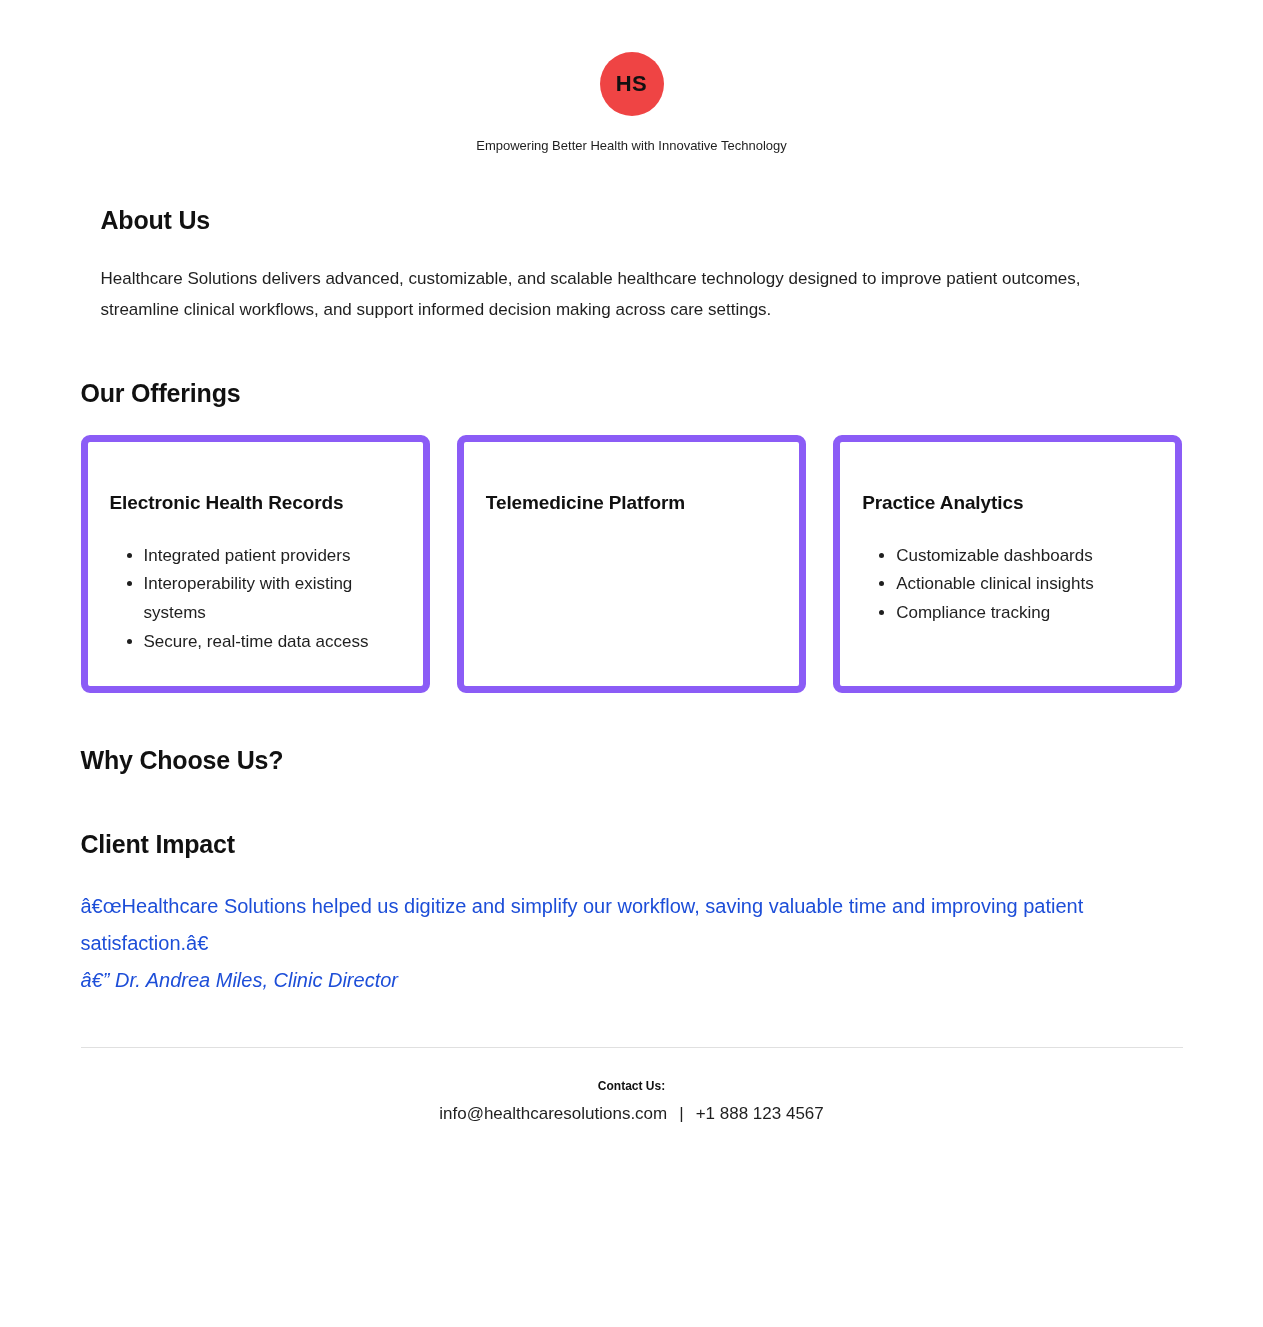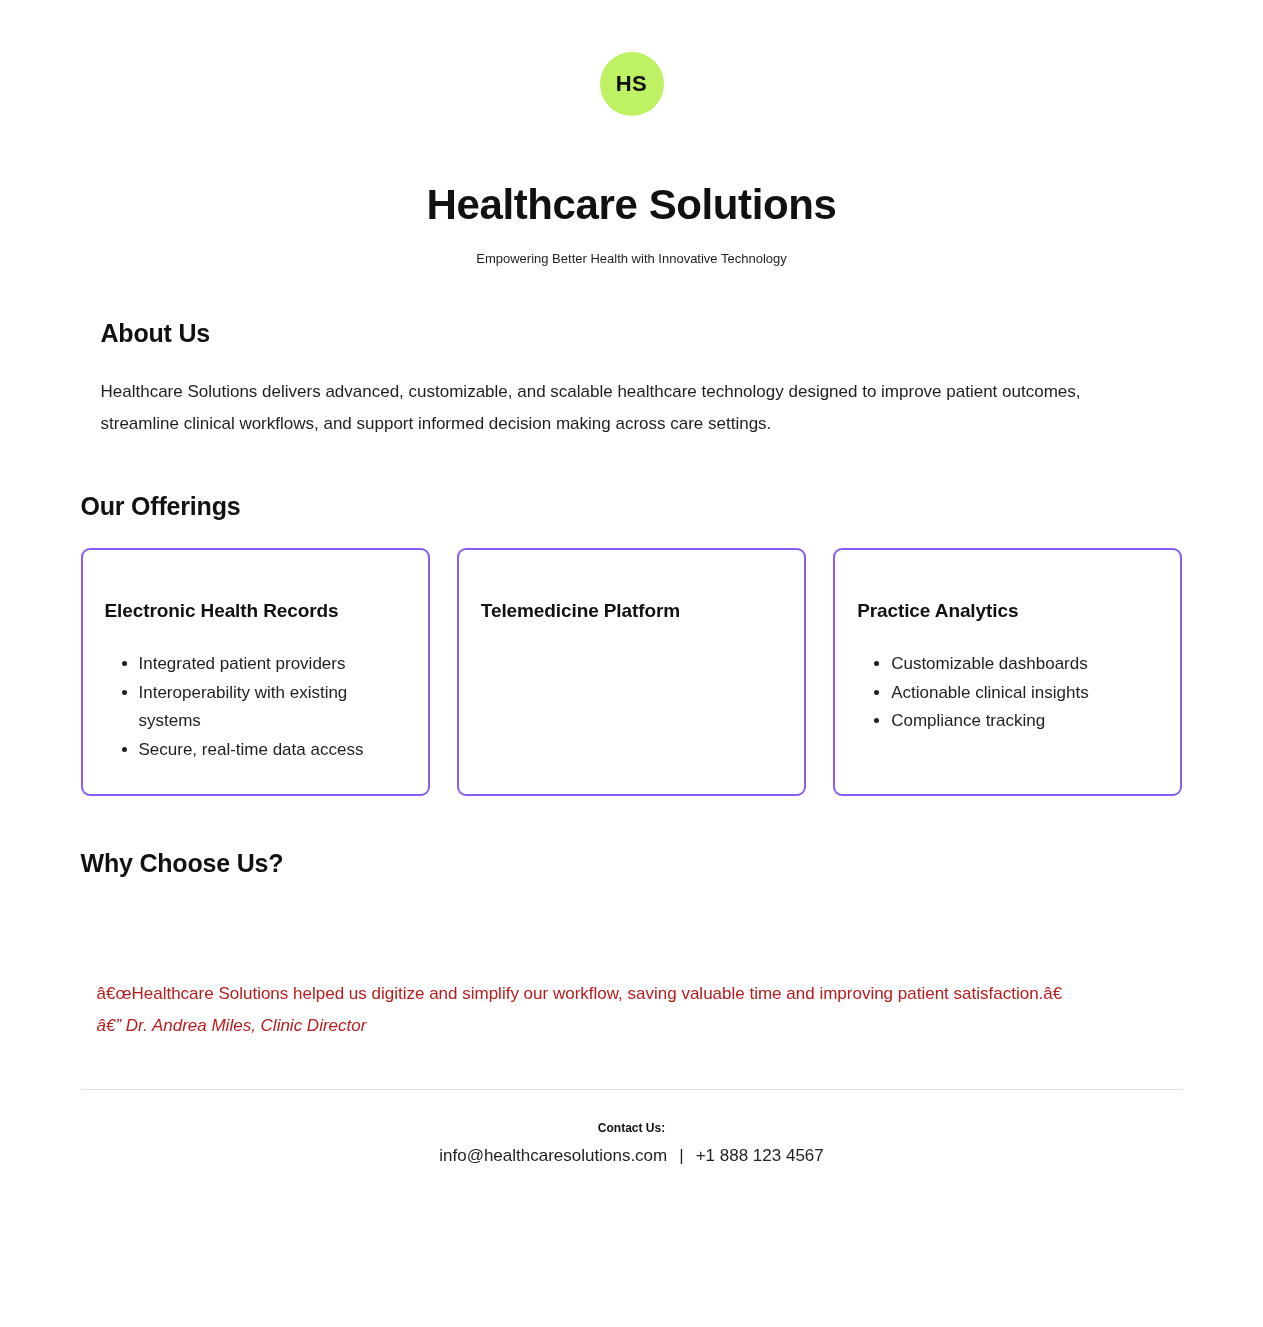--- a/index.html
+++ b/index.html
@@ -23,21 +23,21 @@
 
   
   .header {
     text-align: center;
     padding-top: 52px;
   }
   .logo-circle {
     width: 64px;
     height: 64px;
     border-radius: 50%;
-    background: #bef264;
+    background: #ef4444;
     margin: 0 auto;
     display: flex;
     align-items: center;
     justify-content: center;
     font-weight: bold;
     font-size: 22px;
     letter-spacing: 0.5px;
     color: #111111;
   }
   .site-title {
@@ -85,21 +85,21 @@
   .sec-offerings { padding-top: 53px; }
 
   .cards {
     display: flex;
     gap: 27px;
     padding-top: 27px;
     align-items: stretch;
   }
   .card {
     flex: 1 1 0;
-    border: 2px solid #8b5cf6;
+    border: 7px solid #8b5cf6;
     border-radius: 9px;
     background: #ffffff;
     box-sizing: border-box;
     padding: 50px 22px 30px 22px;
   }
   .card-title {
     margin: 0;
     font-size: 19px;
     font-weight: bold;
     color: #111111;
@@ -128,25 +128,25 @@
     list-style: disc;
   }
   .why-list li {
     font-size: 17px;
     line-height: 1.7;
     color: #1f1f1f;
   }
 
   .sec-impact { padding-top: 55px; }
   .quote {
-    margin: 16px;
+    margin: 0;
     padding-top: 29px;
-    font-size: 17px;
+    font-size: 20px;
     line-height: 1.85;
-    color: #b91c1c;
+    color: #1d4ed8;
   }
   .quote-attrib {
     display: block;
     font-style: italic;
   }
 
   
   .divider {
     border: 0;
     border-top: 1px solid #e0e0e0;
@@ -177,21 +177,20 @@
 </style>
 </head>
 <body>
 
 <div class="page">
 
   <header class="header">
     <div class="logo-circle">
       <span>HS</span>
     </div>
-    <h1 class="site-title">Healthcare Solutions</h1>
     <p class="tagline">Empowering Better Health with Innovative Technology</p>
   </header>
 
   <main class="content">
 
     <section class="sec-about">
       <h2 class="section-heading">About Us</h2>
       <p class="about-text">Healthcare Solutions delivers advanced, customizable, and scalable healthcare technology designed to improve patient outcomes, streamline clinical workflows, and support informed decision making across care settings.</p>
     </section>
 
@@ -223,20 +222,21 @@
         </div>
 
       </div>
     </section>
 
     <section class="sec-why">
       <h2 class="section-heading">Why Choose Us?</h2>
     </section>
 
     <section class="sec-impact">
+      <h2 class="section-heading">Client Impact</h2>
       <p class="quote">
         <span>â€œHealthcare Solutions helped us digitize and simplify our workflow, saving valuable time and improving patient satisfaction.â€</span>
         <span class="quote-attrib">â€” Dr. Andrea Miles, Clinic Director</span>
       </p>
     </section>
 
     <hr class="divider">
 
     <footer class="footer">
       <p class="footer-label">Contact Us:</p>

